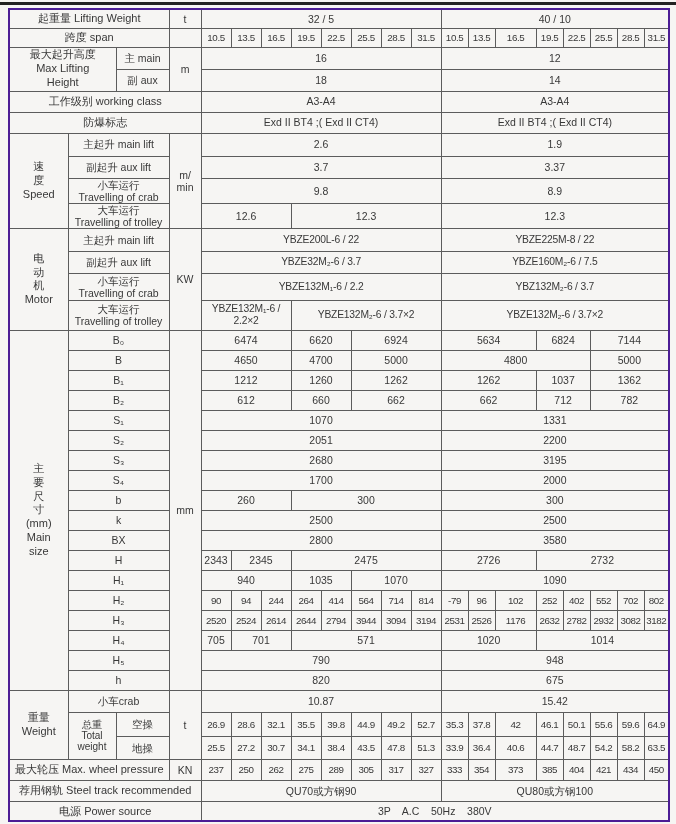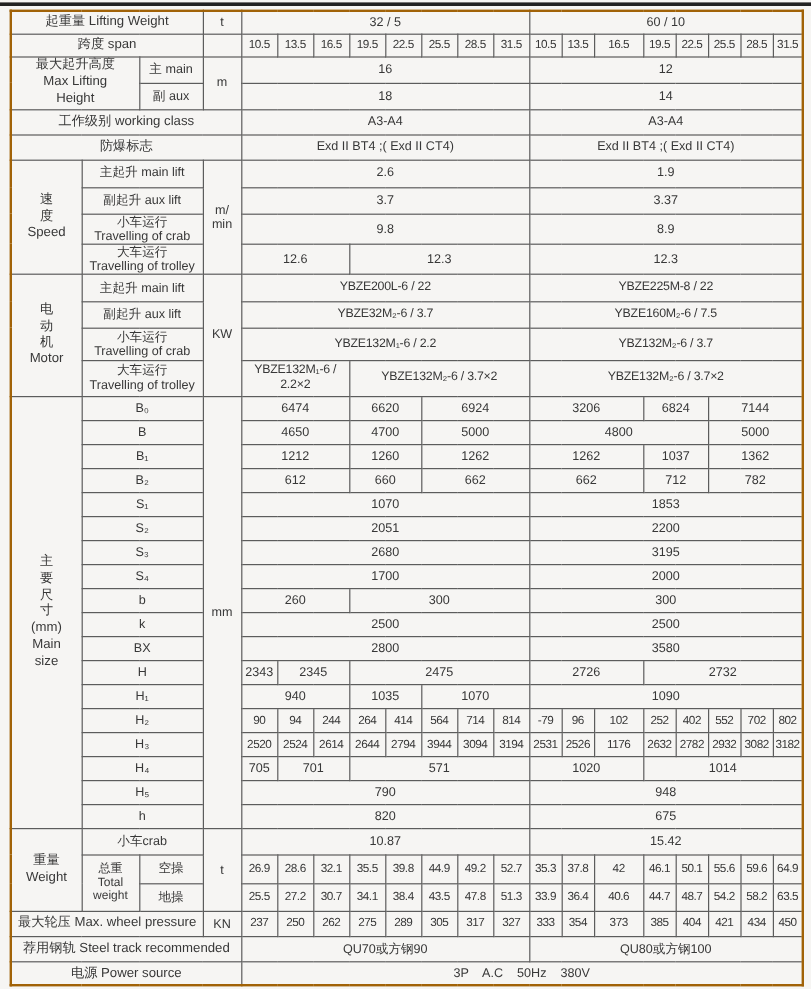--- a/index.html
+++ b/index.html
@@ -10,21 +10,21 @@
     font-family:"Liberation Sans","DejaVu Sans",sans-serif;
     color:#383838;
     -webkit-font-smoothing:antialiased;
   }
   .top-rule{
     position:absolute;top:2px;left:0;width:676px;height:3px;background:#222;
   }
   table.spec{
     position:absolute;top:8px;left:8px;
     border-collapse:collapse;table-layout:fixed;width:660px;
-    border:2px solid #a16207;
+    border:2px solid #4c1d95;
   }
   td{
     border:1px solid #5c5c5c;
     text-align:center;vertical-align:middle;
     padding:0 1px;overflow:hidden;
     font-size:10.5px;line-height:1.15;
   }
   .lab{font-size:11px;}
   .sub{font-size:10.5px;}
   .unit{font-size:10.5px;}
@@ -61,21 +61,21 @@
       <col style="width:27px">
       <col style="width:27px">
       <col style="width:25px">
   </colgroup>
 
   <tbody>
       <tr style="height:19px">
     <td colspan="3" class="lab">起重量 Lifting Weight</td>
     <td class="unit">t</td>
     <td colspan="8">32 / 5</td>
-    <td colspan="8">60 / 10</td>
+    <td colspan="8">40 / 10</td>
   </tr>
 
   <tr style="height:19px" class="dense">
     <td colspan="3" class="lab">跨度 span</td>
     <td class="unit"></td>
     <td class="d">10.5</td>
     <td class="d">13.5</td>
     <td class="d">16.5</td>
     <td class="d">19.5</td>
     <td class="d">22.5</td>
@@ -201,21 +201,21 @@
       <div class="vline">寸</div>
       <div class="vline">(mm)</div>
       <div class="vline">Main</div>
       <div class="vline">size</div>
     </td>
     <td colspan="2" class="sub">B₀</td>
     <td rowspan="18" class="unit">mm</td>
     <td colspan="3">6474</td>
     <td colspan="2">6620</td>
     <td colspan="3">6924</td>
-    <td colspan="3">3206</td>
+    <td colspan="3">5634</td>
     <td colspan="2">6824</td>
     <td colspan="3">7144</td>
   </tr>
   <tr style="height:20px">
     <td colspan="2" class="sub">B</td>
     <td colspan="3">4650</td>
     <td colspan="2">4700</td>
     <td colspan="3">5000</td>
     <td colspan="5">4800</td>
     <td colspan="3">5000</td>
@@ -234,21 +234,21 @@
     <td colspan="3">612</td>
     <td colspan="2">660</td>
     <td colspan="3">662</td>
     <td colspan="3">662</td>
     <td colspan="2">712</td>
     <td colspan="3">782</td>
   </tr>
   <tr style="height:20px">
     <td colspan="2" class="sub">S₁</td>
     <td colspan="8">1070</td>
-    <td colspan="8">1853</td>
+    <td colspan="8">1331</td>
   </tr>
   <tr style="height:20px">
     <td colspan="2" class="sub">S₂</td>
     <td colspan="8">2051</td>
     <td colspan="8">2200</td>
   </tr>
   <tr style="height:20px">
     <td colspan="2" class="sub">S₃</td>
     <td colspan="8">2680</td>
     <td colspan="8">3195</td>

